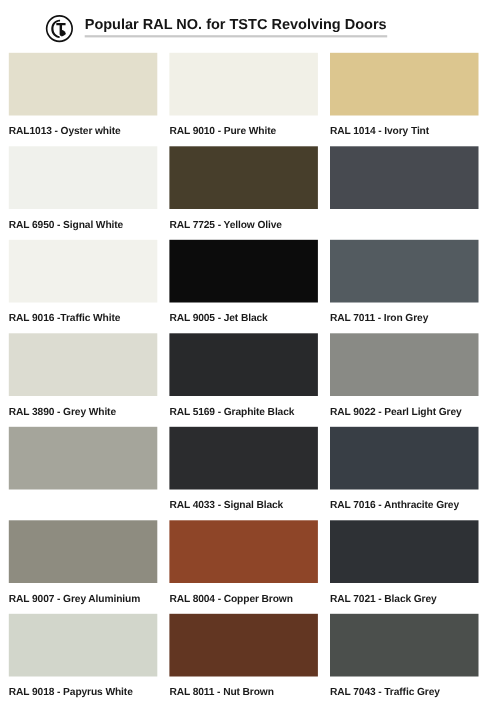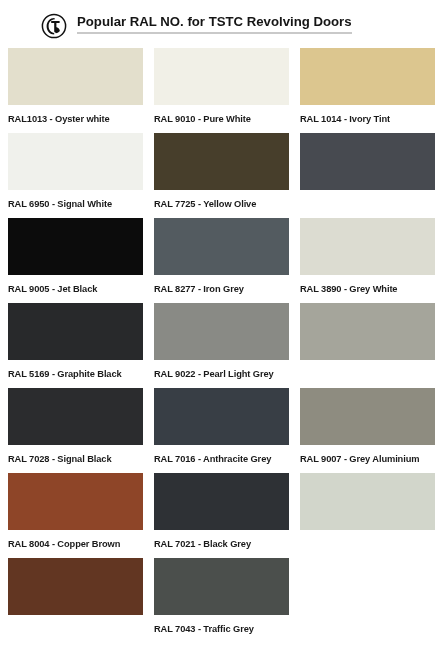--- a/index.html
+++ b/index.html
@@ -130,67 +130,73 @@
         <div class="label">RAL 6950 - Signal White</div>
       </div>
       <div class="cell">
         <div class="swatch" style="background: rgb(71, 62, 43);"></div>
         <div class="label">RAL 7725 - Yellow Olive</div>
       </div>
       <div class="cell">
         <div class="swatch" style="background: rgb(71, 74, 80);"></div>
       </div>
       <div class="cell">
+        <div class="swatch" style="background: rgb(242, 242, 236);"></div>
+        <div class="label">RAL 9016 -Traffic White</div>
+      </div>
+      <div class="cell">
         <div class="swatch" style="background: rgb(12, 12, 12);"></div>
         <div class="label">RAL 9005 - Jet Black</div>
       </div>
       <div class="cell">
         <div class="swatch" style="background: rgb(83, 91, 96);"></div>
-        <div class="label">RAL 8277 - Iron Grey</div>
+        <div class="label">RAL 7011 - Iron Grey</div>
       </div>
       <div class="cell">
         <div class="swatch" style="background: rgb(220, 220, 209);"></div>
         <div class="label">RAL 3890 - Grey White</div>
       </div>
       <div class="cell">
         <div class="swatch" style="background: rgb(40, 41, 43);"></div>
         <div class="label">RAL 5169 - Graphite Black</div>
       </div>
       <div class="cell">
         <div class="swatch" style="background: rgb(137, 138, 133);"></div>
         <div class="label">RAL 9022 - Pearl Light Grey</div>
       </div>
       <div class="cell">
         <div class="swatch" style="background: rgb(165, 165, 155);"></div>
       </div>
       <div class="cell">
         <div class="swatch" style="background: rgb(43, 44, 46);"></div>
-        <div class="label">RAL 7028 - Signal Black</div>
+        <div class="label">RAL 4033 - Signal Black</div>
       </div>
       <div class="cell">
         <div class="swatch" style="background: rgb(56, 62, 69);"></div>
         <div class="label">RAL 7016 - Anthracite Grey</div>
       </div>
       <div class="cell">
         <div class="swatch" style="background: rgb(142, 140, 128);"></div>
         <div class="label">RAL 9007 - Grey Aluminium</div>
       </div>
       <div class="cell">
         <div class="swatch" style="background: rgb(142, 69, 40);"></div>
         <div class="label">RAL 8004 - Copper Brown</div>
       </div>
       <div class="cell">
         <div class="swatch" style="background: rgb(46, 49, 53);"></div>
         <div class="label">RAL 7021 - Black Grey</div>
       </div>
       <div class="cell">
         <div class="swatch" style="background: rgb(210, 214, 203);"></div>
+        <div class="label">RAL 9018 - Papyrus White</div>
       </div>
       <div class="cell">
         <div class="swatch" style="background: rgb(98, 54, 34);"></div>
+        <div class="label">RAL 8011 - Nut Brown</div>
       </div>
       <div class="cell">
         <div class="swatch" style="background: rgb(75, 79, 76);"></div>
         <div class="label">RAL 7043 - Traffic Grey</div>
       </div>
     </div>
 
 </div>
 
 </body></html>

